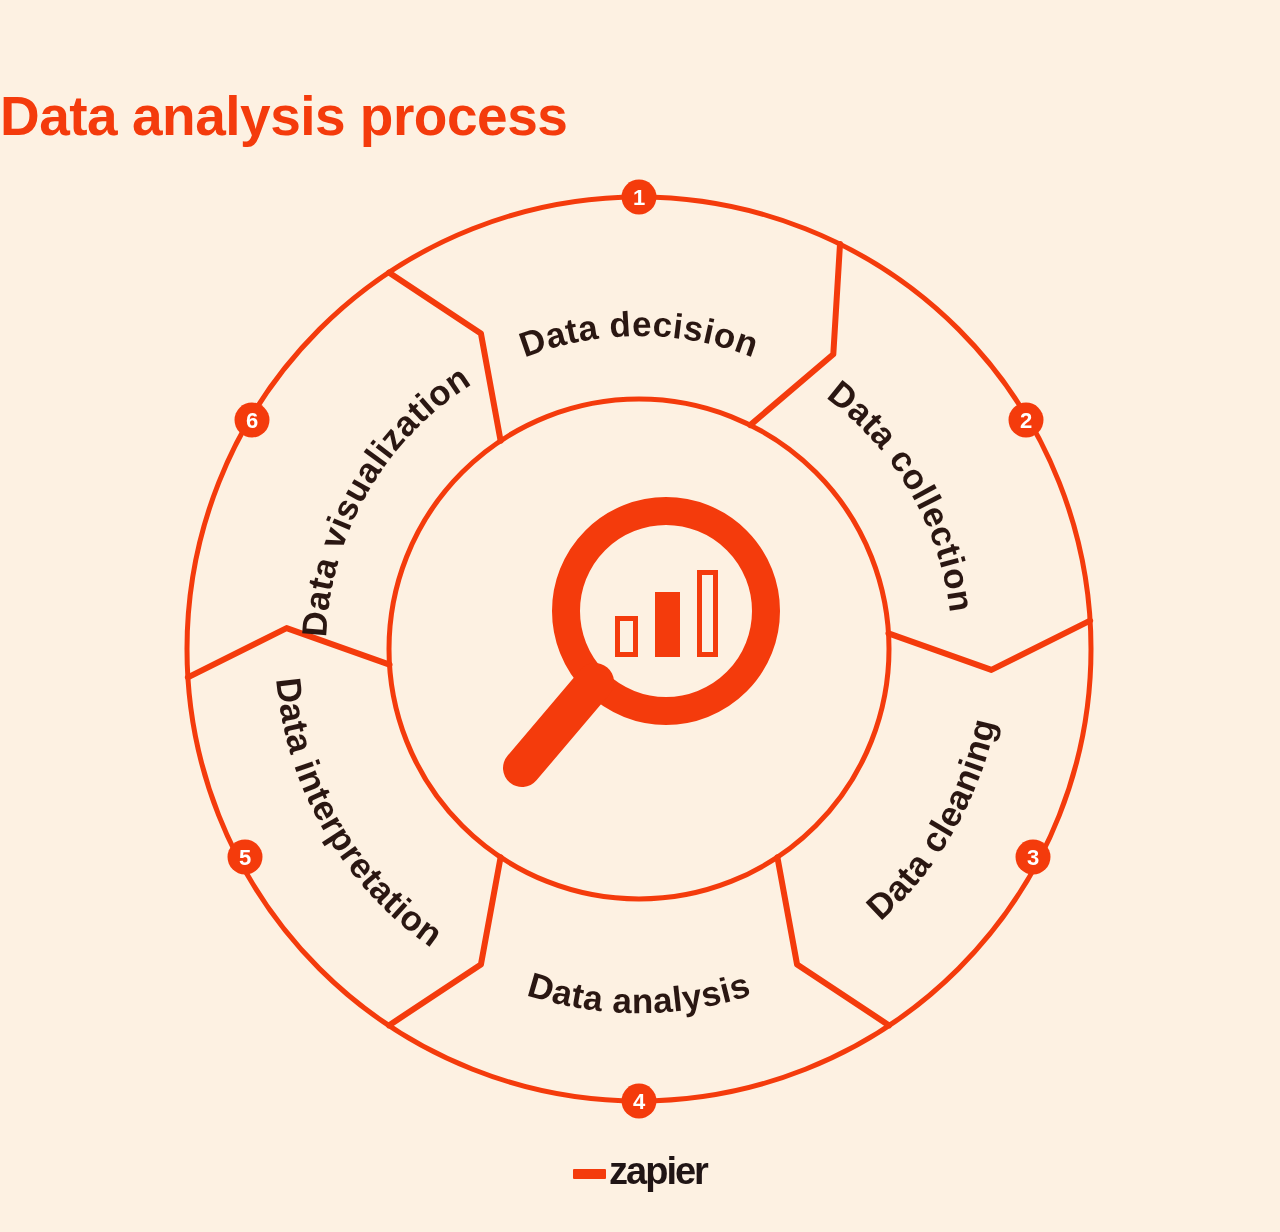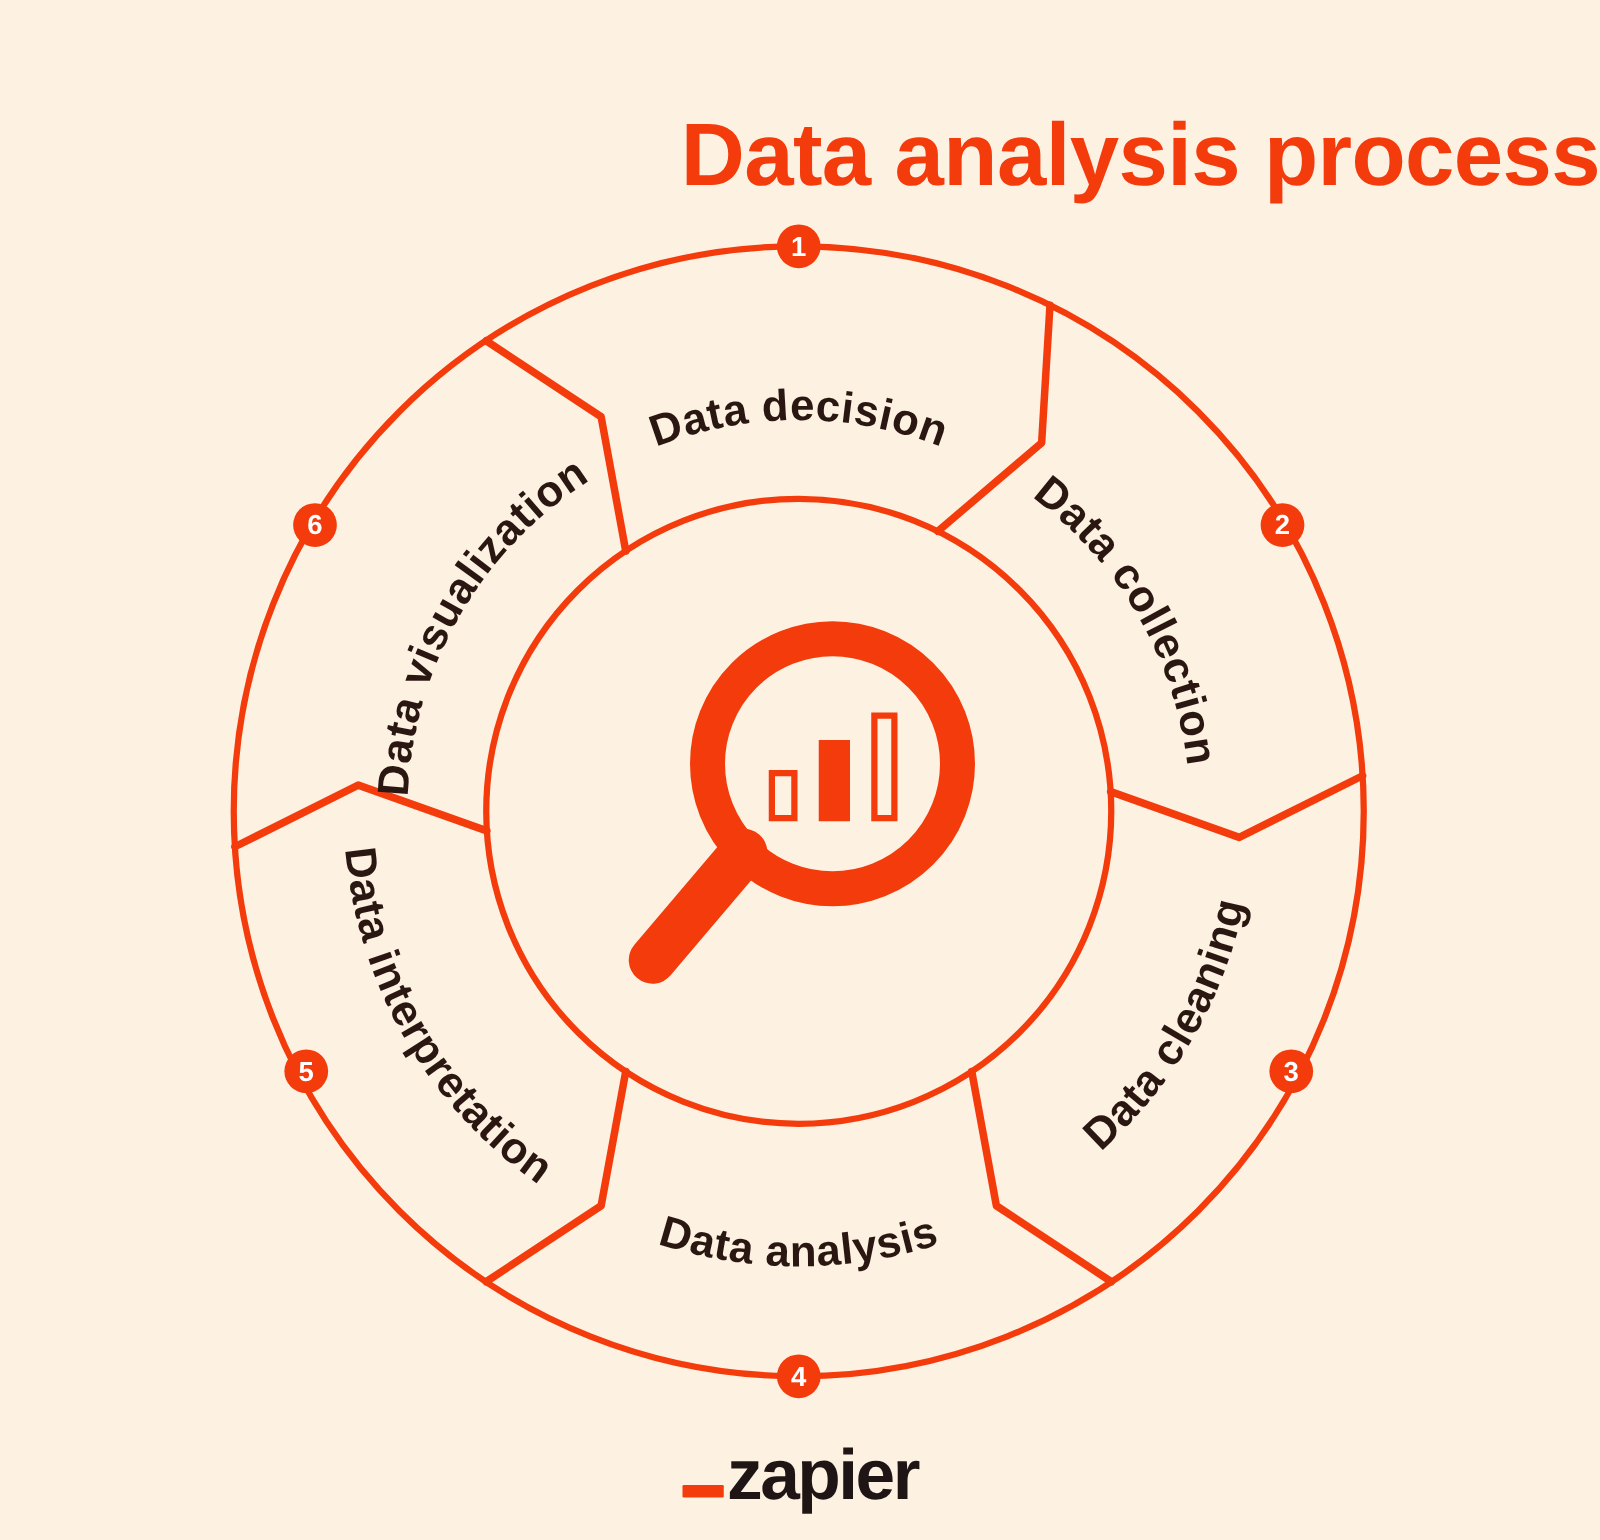--- a/index.html
+++ b/index.html
@@ -12,22 +12,22 @@
   *{box-sizing:border-box;}
   html,body{margin:0;padding:0;}
   body{
     width:1280px;height:1232px;
     background:var(--background);
     font-family:"Liberation Sans",sans-serif;
     position:relative;overflow:hidden;
   }
   .title{
     position:absolute;top:84px;left:0;width:100%;
-    margin:0;text-align:right;
-    font-size:71px;font-weight:800;letter-spacing:-0.5px;
+    margin:0;text-align:left;
+    font-size:55px;font-weight:800;letter-spacing:-0.5px;
     color:var(--accent);
   }
   svg.wheel{position:absolute;top:0;left:0;}
   .ring{fill:none;stroke:var(--accent);stroke-width:5;}
   .divider{fill:none;stroke:var(--accent);stroke-width:6;stroke-linecap:round;stroke-linejoin:round;}
   .badge-circle{fill:var(--accent);stroke:none;}
   .badge-number{
     fill:var(--badgeText);
     font-family:"Liberation Sans",sans-serif;
     font-size:22px;font-weight:700;
@@ -44,21 +44,21 @@
   .bar-fill{fill:var(--accent);stroke:none;}
   .logo{
     position:absolute;top:1152px;left:0;width:100%;
     display:flex;justify-content:center;align-items:flex-end;gap:3px;
   }
   .logo-underscore{
     width:33px;height:10px;background:var(--accent);
     margin-bottom:11px;border-radius:1px;
   }
   .logo-text{
-    font-size:57px;font-weight:700;line-height:1;
+    font-size:38px;font-weight:700;line-height:1;
     letter-spacing:-2px;color:var(--logoText);
   }
 </style>
 </head>
 <body>
 
 <h1 class="title">Data analysis process</h1>
 
 <svg class="wheel" width="1280" height="1232" viewBox="0 0 1280 1232">
   <defs>

